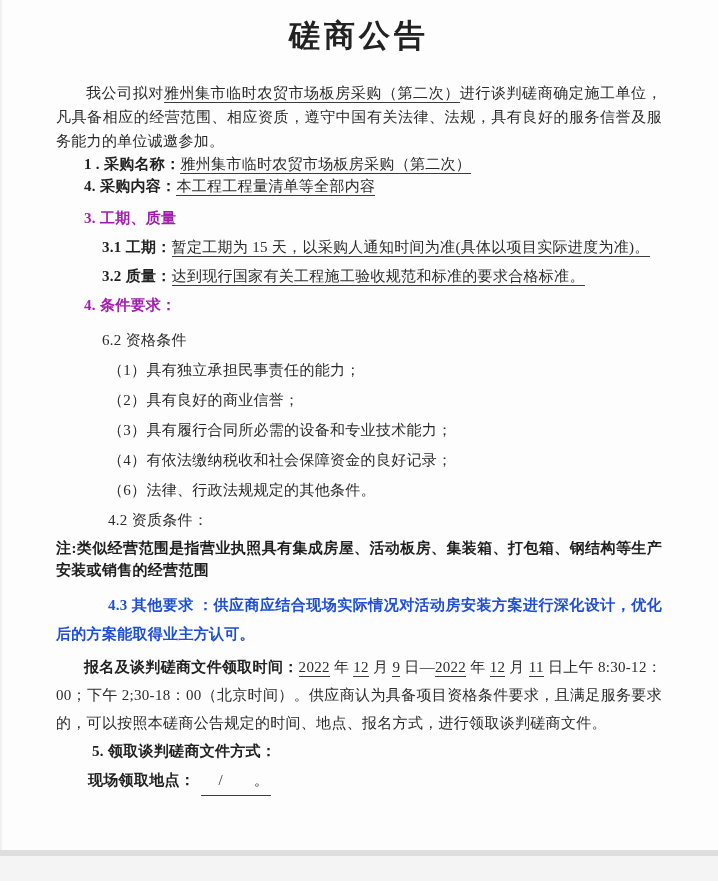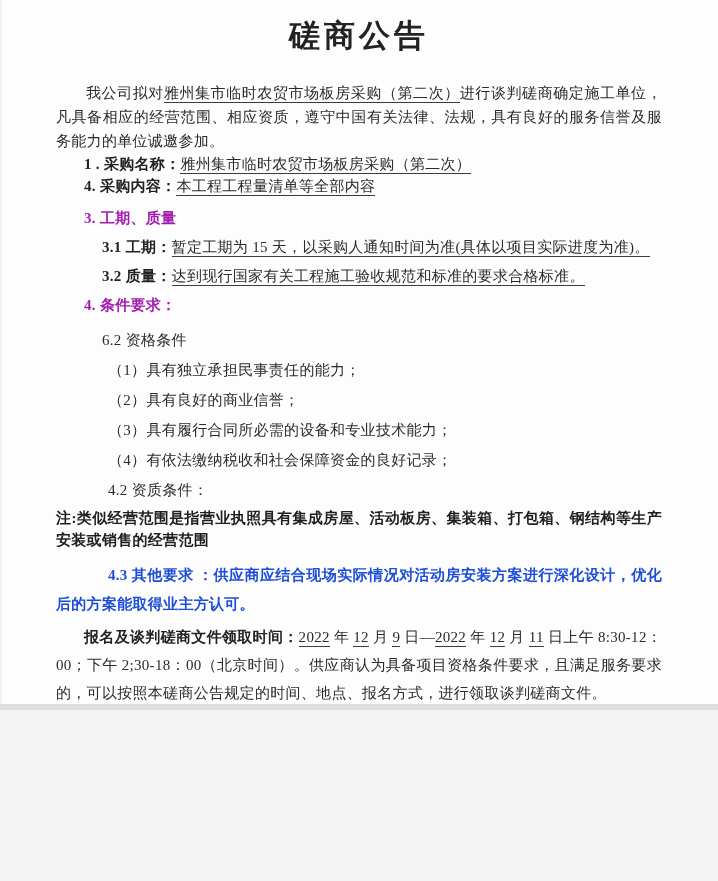--- a/index.html
+++ b/index.html
@@ -3,21 +3,21 @@
 <meta charset="utf-8">
 <style>
   html, body { margin: 0; padding: 0; }
   body {
     width: 718px; height: 881px;
     background: #f4f4f4;
     font-family: "Liberation Serif", "DejaVu Serif", serif;
   }
   .page {
     position: relative;
-    width: 718px; height: 710px;
+    width: 718px; height: 856px;
     background: #fdfdfd;
     color: #2b2b2b;
     overflow: hidden;
     box-sizing: border-box;
     padding: 14px 56px 0 56px;
     font-size: 15px;
     letter-spacing: 0.3px;
   }
   .doc-title {
     text-align: center;
@@ -108,20 +108,21 @@
   <p class="sub31"><span class="b">3.2 质量：</span><span class="u">达到现行国家有关工程施工验收规范和标准的要求合格标准。</span></p>
 
   <p class="sec-h">4. 条件要求：</p>
 
   <p class="s41">6.2 资格条件</p>
 
   <p class="qitem">（1）具有独立承担民事责任的能力；</p>
   <p class="qitem">（2）具有良好的商业信誉；</p>
   <p class="qitem">（3）具有履行合同所必需的设备和专业技术能力；</p>
   <p class="qitem">（4）有依法缴纳税收和社会保障资金的良好记录；</p>
+  <p class="qitem">（6）法律、行政法规规定的其他条件。</p>
 
   <p class="s42">4.2 资质条件：</p>
 
 
   <p class="note">注:类似经营范围是指营业执照具有集成房屋、活动板房、集装箱、打包箱、钢结构等生产安装或销售的经营范围</p>
 
   <p class="s43">4.3 其他要求 ：供应商应结合现场实际情况对活动房安装方案进行深化设计，优化后的方案能取得业主方认可。</p>
 
   <p class="reg"><span class="b">报名及谈判磋商文件领取时间：</span><span class="u">2022</span><span> 年 </span><span class="u">12</span><span> 月 </span><span class="u">9</span><span> 日—</span><span class="u">2022</span><span> 年 </span><span class="u">12</span><span> 月 </span><span class="u">11</span><span> 日上午 8:30-12：00；下午 2;30-18：00（北京时间）。供应商认为具备项目资格条件要求，且满足服务要求的，可以按照本磋商公告规定的时间、地点、报名方式，进行领取谈判磋商文件。</span></p>
 

